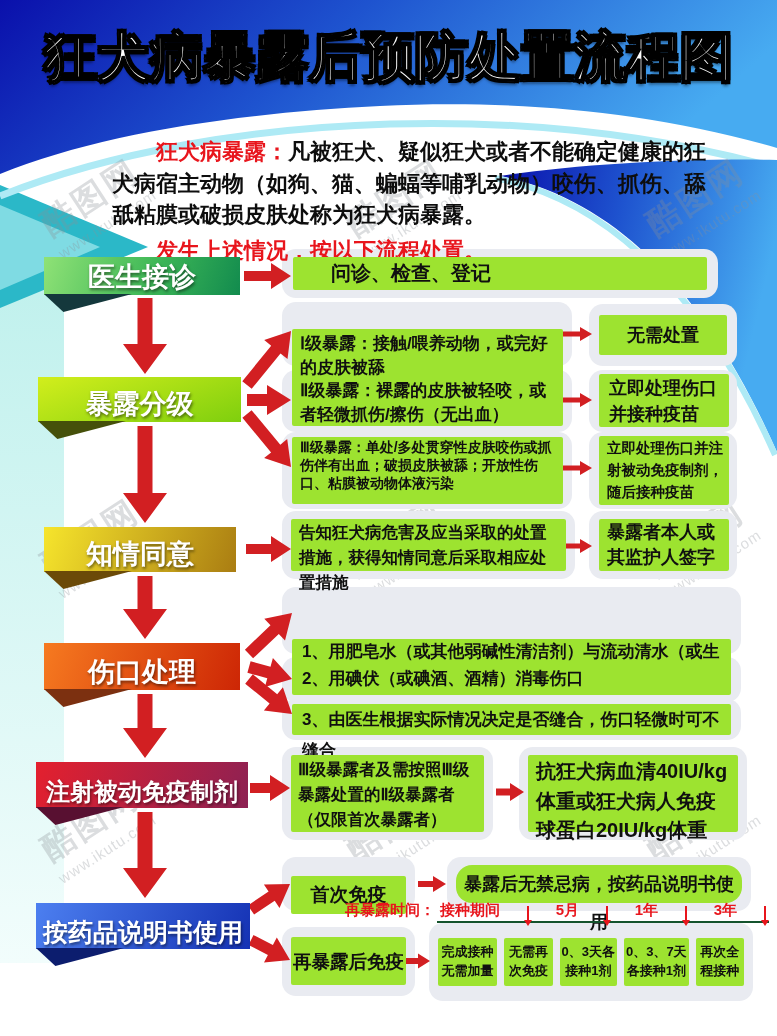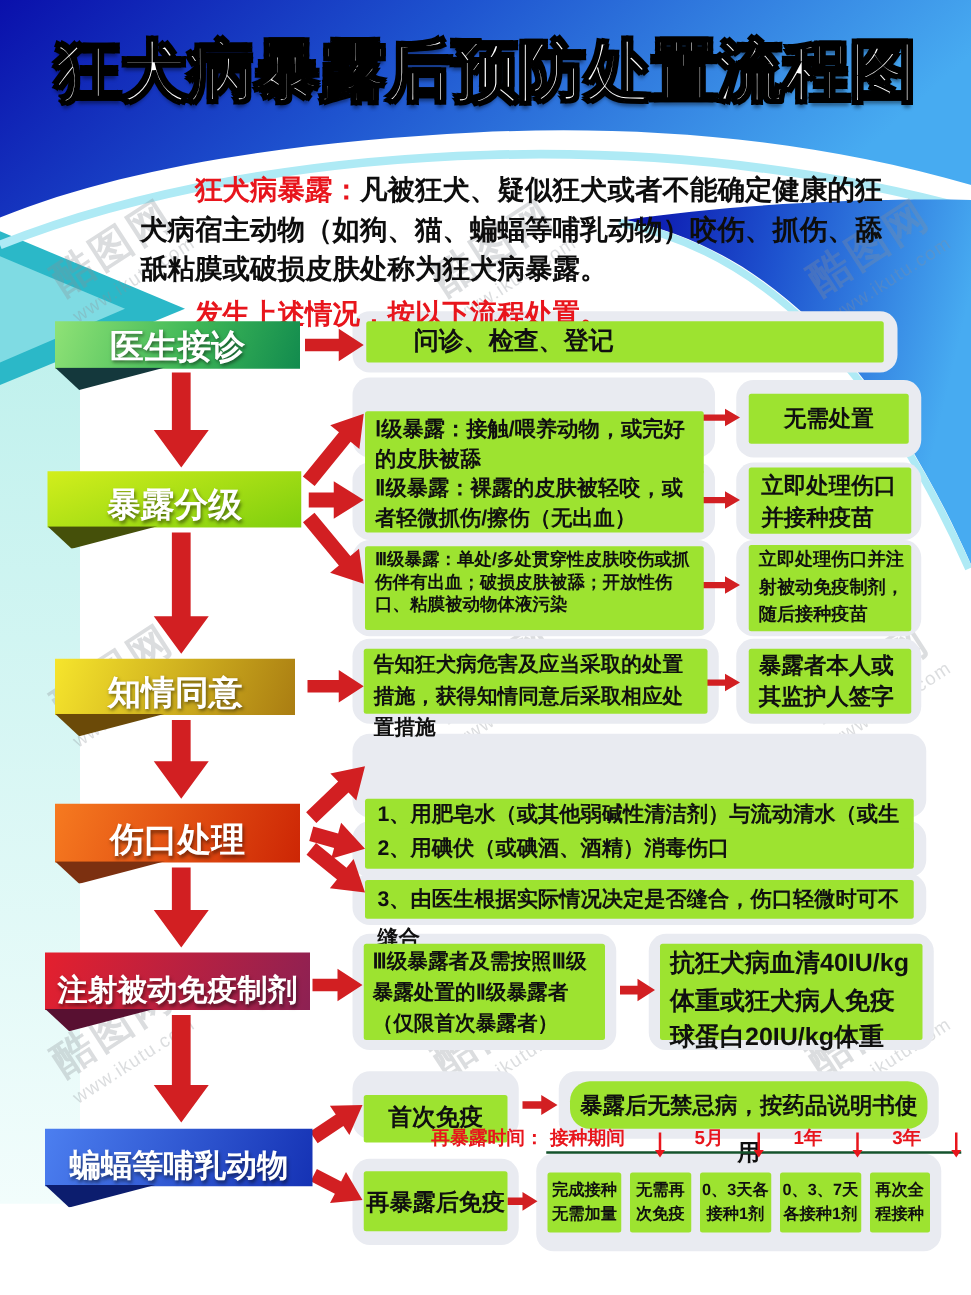--- a/index.html
+++ b/index.html
@@ -172,21 +172,21 @@
     </div>
   <div class="ribbon s4">
       <span>伤口处理</span>
       <i class="fold"></i>
     </div>
   <div class="ribbon s5">
       <span>注射被动免疫制剂</span>
       <i class="fold"></i>
     </div>
   <div class="ribbon s6">
-      <span>蝙蝠等哺乳动物</span>
+      <span>按药品说明书使用</span>
       <i class="fold"></i>
     </div>
 
   <div class="panel p-r1"></div>
   <div class="gbox g-r1">问诊、检查、登记</div>
 
   <div class="panel p-l1"></div>
   <div class="gbox g-l1">Ⅰ级暴露：接触/喂养动物，或完好的皮肤被舔</div>
   <div class="panel p-l1r"></div>
   <div class="gbox g-l1r">无需处置</div>

